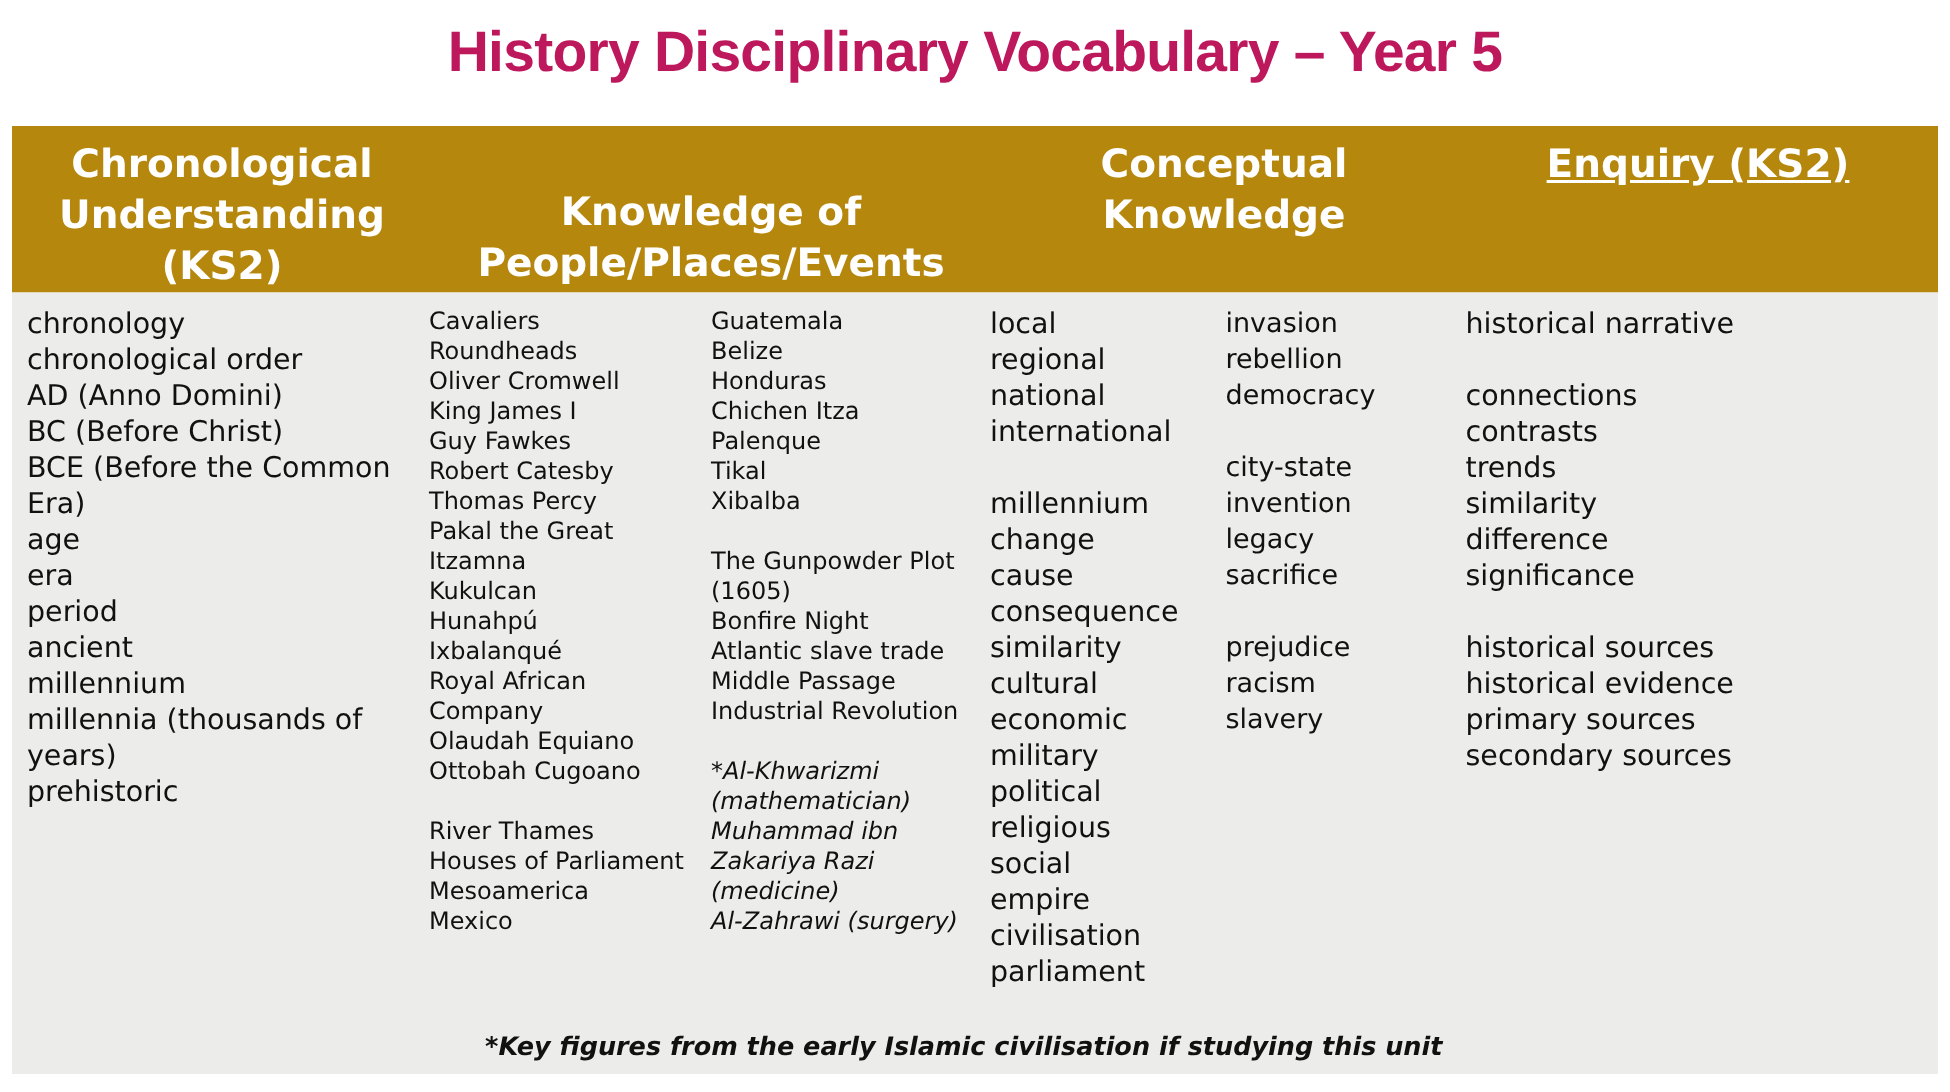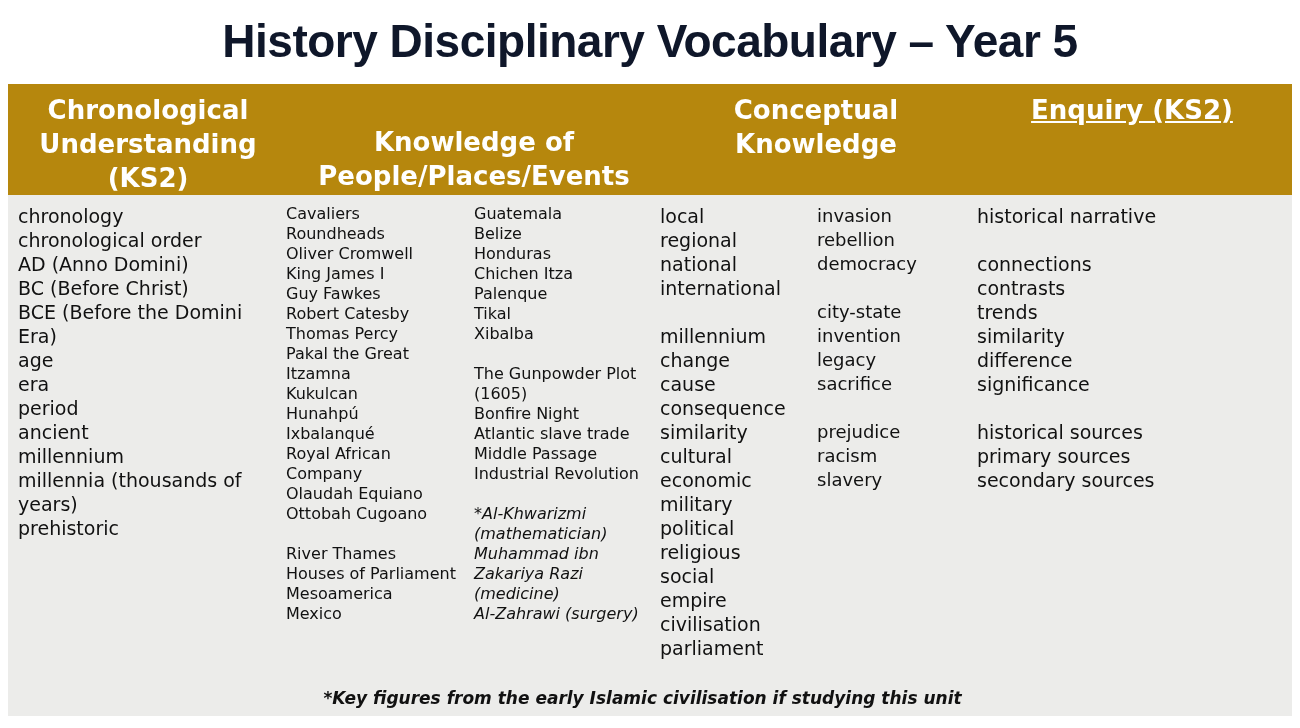--- a/index.html
+++ b/index.html
@@ -8,23 +8,23 @@
     background: #ffffff;
     font-family: "DejaVu Sans", sans-serif;
     color: #111111;
     position: relative;
     overflow: hidden;
   }
   .page-title {
     position: absolute; top: 14px; left: 0; width: 1300px;
     text-align: center;
     font-family: "Liberation Sans", sans-serif;
-    font-size: 46px; font-weight: bold;
+    font-size: 38px; font-weight: bold;
     letter-spacing: -0.5px;
-    color: #0f172a;
+    color: #be185d;
   }
   .header-band {
     position: absolute; left: 8px; top: 84px;
     width: 1284px; height: 111px;
     background: #B6870D;
     display: flex;
   }
   .header-cell {
     display: flex; justify-content: center;
     padding-top: 9px;
@@ -93,21 +93,21 @@
   </div>
 </div>
 
 <div class="body-panel">
   <div class="cols">
     <div class="col col-1">
         <div class="vocab-item">chronology</div>
         <div class="vocab-item">chronological order</div>
         <div class="vocab-item">AD (Anno Domini)</div>
         <div class="vocab-item">BC (Before Christ)</div>
-        <div class="vocab-item">BCE (Before the Domini Era)</div>
+        <div class="vocab-item">BCE (Before the Common Era)</div>
         <div class="vocab-item">age</div>
         <div class="vocab-item">era</div>
         <div class="vocab-item">period</div>
         <div class="vocab-item">ancient</div>
         <div class="vocab-item">millennium</div>
         <div class="vocab-item">millennia (thousands of years)</div>
         <div class="vocab-item">prehistoric</div>
       </div>
     <div class="col col-2a">
         <div class="vocab-item">Cavaliers</div>
@@ -192,18 +192,19 @@
         <div class="vocab-item">historical narrative</div>
         <div class="vocab-item blank">&nbsp;</div>
         <div class="vocab-item">connections</div>
         <div class="vocab-item">contrasts</div>
         <div class="vocab-item">trends</div>
         <div class="vocab-item">similarity</div>
         <div class="vocab-item">difference</div>
         <div class="vocab-item">significance</div>
         <div class="vocab-item blank">&nbsp;</div>
         <div class="vocab-item">historical sources</div>
+        <div class="vocab-item">historical evidence</div>
         <div class="vocab-item">primary sources</div>
         <div class="vocab-item">secondary sources</div>
       </div>
   </div>
   <div class="footnote">*Key figures from the early Islamic civilisation if studying this unit</div>
 </div>
 
 </body></html>

